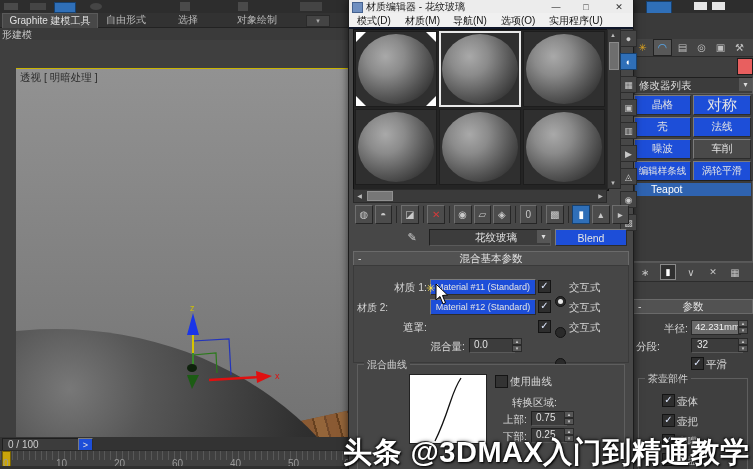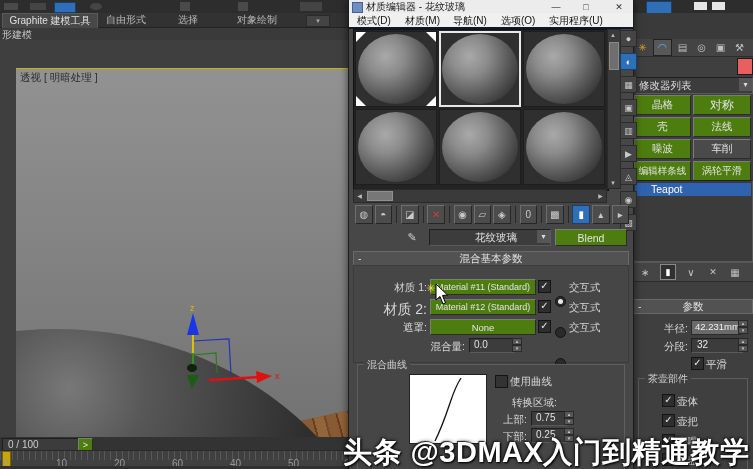--- a/index.html
+++ b/index.html
@@ -1,21 +1,21 @@
 <!DOCTYPE html>
 <html><head>
 <meta charset="utf-8">
 <style>
   html,body{margin:0;padding:0;background:#222;}
   #root{position:relative;width:753px;height:469px;overflow:hidden;
         font-family:"Liberation Sans","DejaVu Sans",sans-serif;
         background:#3f3f3f;color:#ddd;font-size:11px;-webkit-font-smoothing:antialiased;}
   .abs{position:absolute;}
   .ico{display:flex;align-items:center;justify-content:center;}
-  .btn3d{background:#4d7c0f;border:1px solid;border-color:#7c7c7c #2c2c2c #2c2c2c #7c7c7c;color:#e4e4e4;}
+  .btn3d{background:#1d4ed8;border:1px solid;border-color:#7c7c7c #2c2c2c #2c2c2c #7c7c7c;color:#e4e4e4;}
   .sunken{background:#3c3c3c;border:1px solid;border-color:#1f1f1f #5a5a5a #5a5a5a #1f1f1f;}
   .cb{width:11px;height:11px;background:#2e2e2e;border:1px solid #141414;color:#dfe8ff;
       font-size:10px;line-height:9px;text-align:center;font-weight:bold;}
   .radio{width:9px;height:9px;border-radius:50%;background:#2a2a2a;border:1px solid #131313;position:relative;}
   .radio.on::after{content:"";position:absolute;left:2px;top:2px;width:5px;height:5px;border-radius:50%;background:#e8e8e8;}
   .spinner{width:10px;display:flex;flex-direction:column;}
   .spinner i{font-style:normal;height:6px;background:#565656;border:1px solid #2a2a2a;
              font-size:5px;line-height:5px;text-align:center;color:#ccc;}
   .lab{color:#d6d6d6;}
   .mini{font-size:10px;}
@@ -230,32 +230,29 @@
     <div class="abs" style="left:4px;top:265px;width:274px;height:96px;background:#464646;border:1px solid #3a3a3a;"></div>
 
     <span class="abs lab" style="left:8px;top:281px;width:70px;text-align:right;font-size:10.5px;">材质 1:</span>
     <div class="abs btn3d ico" style="left:81px;top:279px;width:104px;height:14px;font-size:9px;overflow:hidden;">
       <span>Material #11 (Standard)</span>
     </div>
     <div class="abs cb" style="left:189px;top:280px;">✓</div>
     <div class="abs radio on" style="left:206px;top:281px;"></div>
     <span class="abs lab" style="left:220px;top:281px;font-size:10.5px;">交互式</span>
 
-    <span class="abs lab" style="left:8px;top:301px;width:70px;text-align:right;font-size:14px;">材质 2:</span>
+    <span class="abs lab" style="left:8px;top:301px;width:70px;font-size:10px;">材质 2:</span>
     <div class="abs btn3d ico" style="left:81px;top:299px;width:104px;height:14px;font-size:9px;overflow:hidden;">
       <span>Material #12 (Standard)</span>
     </div>
     <div class="abs cb" style="left:189px;top:300px;">✓</div>
     <div class="abs radio" style="left:206px;top:301px;"></div>
     <span class="abs lab" style="left:220px;top:301px;font-size:10.5px;">交互式</span>
 
     <span class="abs lab" style="left:8px;top:321px;width:70px;text-align:right;font-size:10.5px;">遮罩:</span>
-    <div class="abs btn3d ico" style="left:81px;top:319px;width:104px;height:14px;font-size:9.5px;">
-      <span>None</span>
-    </div>
     <div class="abs cb" style="left:189px;top:320px;">✓</div>
     <div class="abs radio" style="left:206px;top:321px;"></div>
     <span class="abs lab" style="left:220px;top:321px;font-size:10.5px;">交互式</span>
 
     <span class="abs lab" style="left:74px;top:340px;width:42px;text-align:right;font-size:10.5px;">混合量:</span>
     <div class="abs sunken" style="left:120px;top:338px;width:40px;height:13px;font-size:10px;color:#e0e0e0;padding-left:4px;">0.0</div>
     <div class="abs spinner" style="left:163px;top:338px;height:14px;">
       <i>▴</i>
       <i>▾</i>
     </div>
@@ -307,21 +304,21 @@
 
     <div class="abs sunken" style="left:2px;top:77px;width:117px;height:15px;">
       <span class="abs" style="left:4px;top:1px;font-size:10.5px;color:#dedede;">修改器列表</span>
       <span class="abs ico" style="right:0;top:0;width:13px;height:13px;background:#565656;color:#ddd;font-size:8px;">▾</span>
     </div>
 
     <div class="abs" style="left:2px;top:95px;width:117px;display:grid;grid-template-columns:57px 58px;gap:2px;">
       <div class="btn3d ico" style="height:18px;font-size:10.5px;">
           <span>晶格</span>
         </div>
-      <div class="btn3d ico" style="height:18px;font-size:12px;">
+      <div class="btn3d ico" style="height:18px;font-size:15px;">
           <span>对称</span>
         </div>
       <div class="btn3d ico" style="height:18px;font-size:10.5px;">
           <span>壳</span>
         </div>
       <div class="btn3d ico" style="height:18px;font-size:10.5px;">
           <span>法线</span>
         </div>
       <div class="btn3d ico" style="height:18px;font-size:10.5px;">
           <span>噪波</span>
@@ -354,21 +351,21 @@
       <span>参数</span>
     </div>
 
     <span class="abs lab" style="left:4px;top:322px;width:52px;text-align:right;font-size:10.5px;">半径:</span>
     <div class="abs" style="left:59px;top:320px;width:45px;height:13px;background:#6a6a6a;border:1px solid #2a2a2a;font-size:9.5px;color:#f2f2f2;padding-left:3px;line-height:12px;">42.231mm</div>
     <div class="abs spinner" style="left:106px;top:320px;height:14px;">
       <i>▴</i>
       <i>▾</i>
     </div>
 
-    <span class="abs lab" style="left:4px;top:340px;width:52px;text-align:right;font-size:10.5px;">分段:</span>
+    <span class="abs lab" style="left:4px;top:340px;width:52px;text-align:left;font-size:10.5px;">分段:</span>
     <div class="abs sunken" style="left:59px;top:338px;width:45px;height:13px;font-size:10px;color:#e8e8e8;padding-left:5px;line-height:12px;">32</div>
     <div class="abs spinner" style="left:106px;top:338px;height:14px;">
       <i>▴</i>
       <i>▾</i>
     </div>
 
     <div class="abs cb" style="left:59px;top:357px;">✓</div>
     <span class="abs lab" style="left:74px;top:358px;font-size:10.5px;">平滑</span>
 
     <div class="abs grp" style="left:6px;top:378px;width:108px;height:91px;background:#3f3f3f;">

